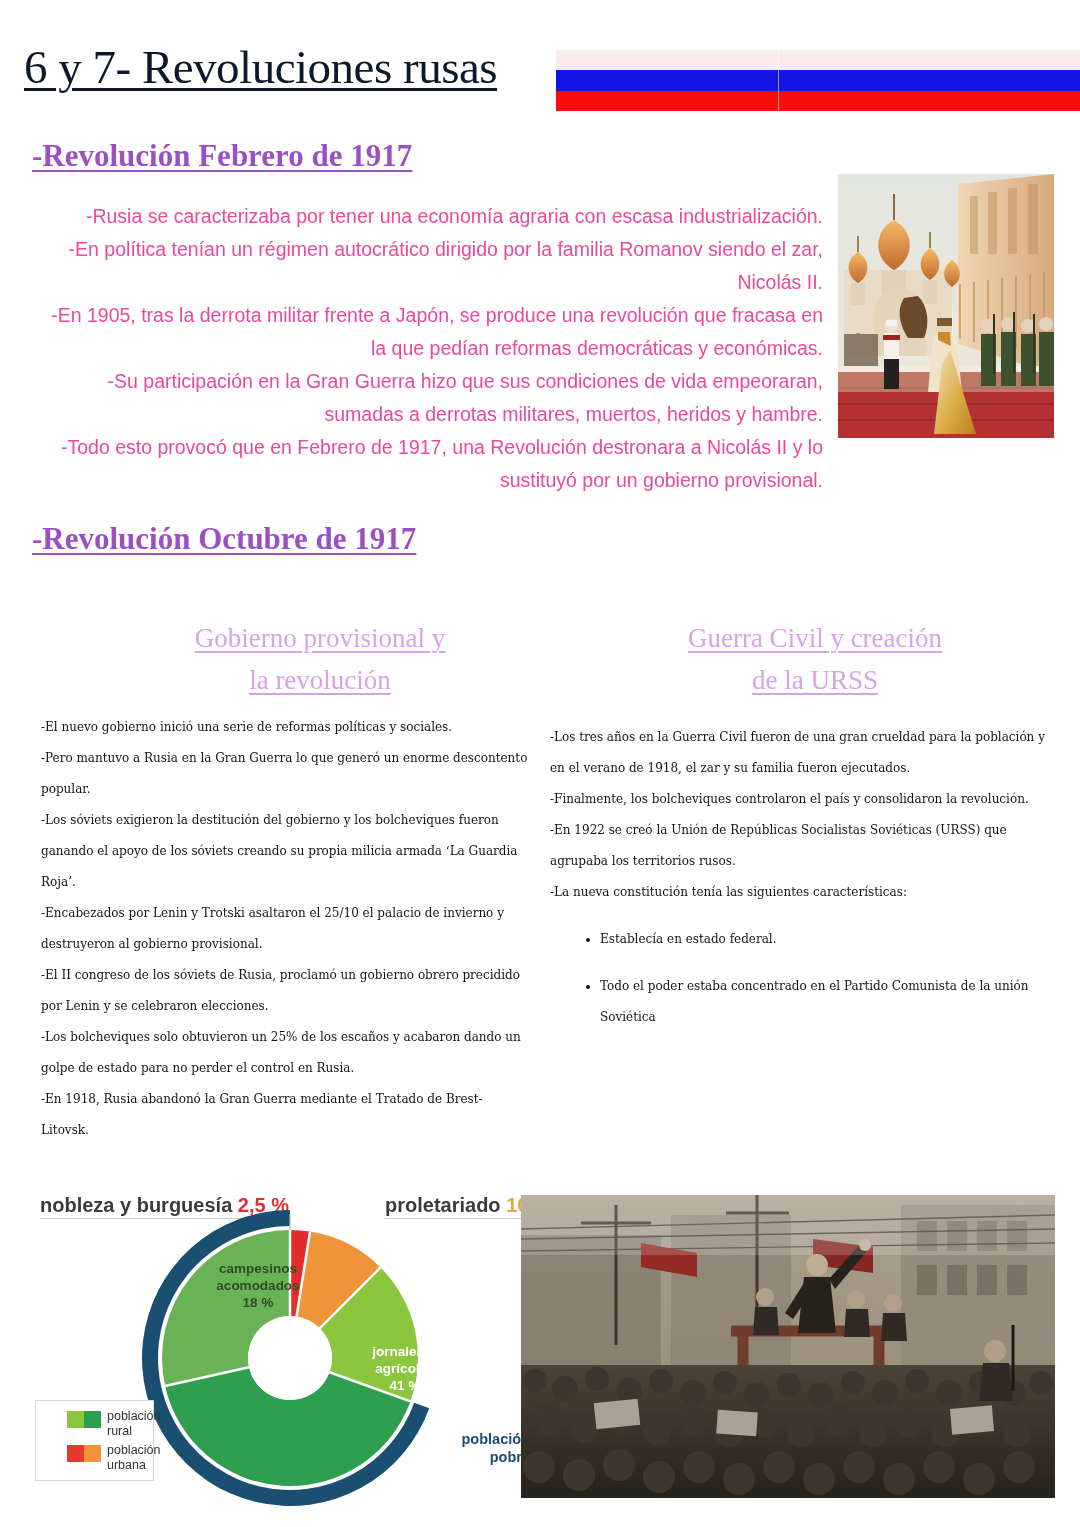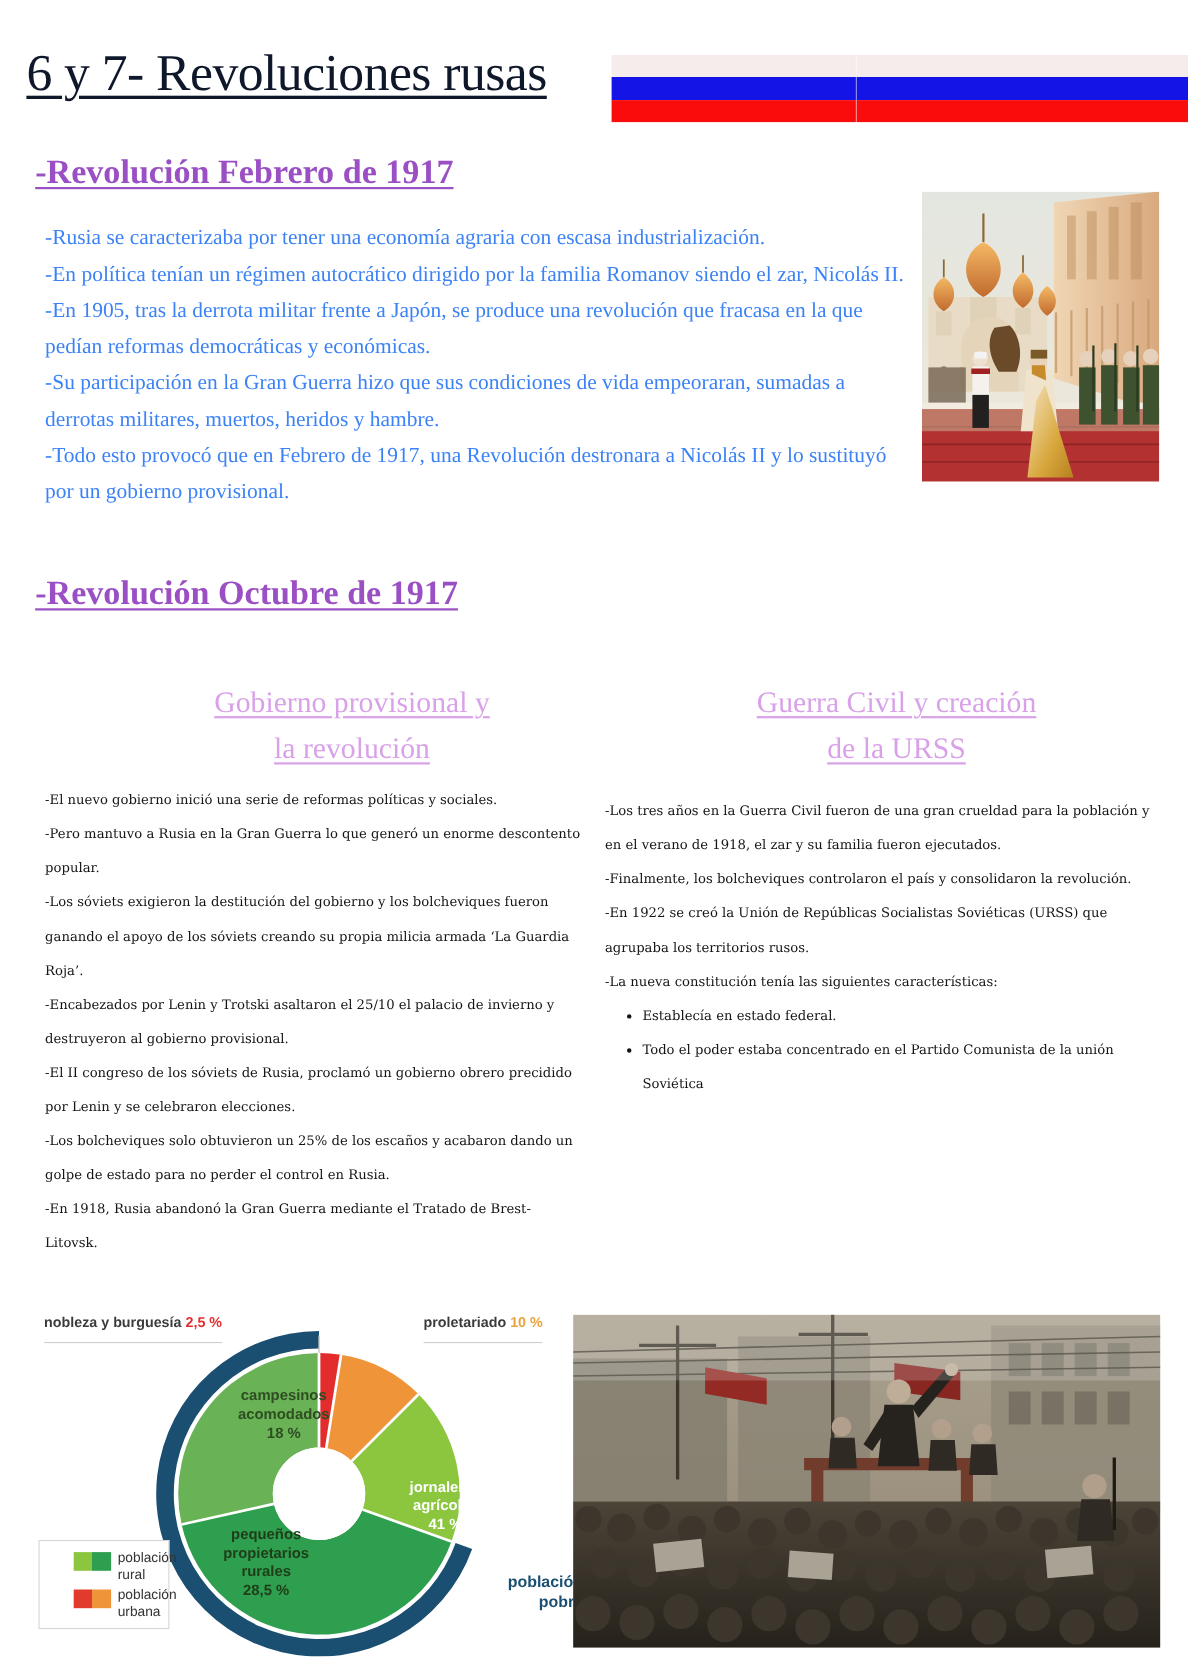--- a/index.html
+++ b/index.html
@@ -66,25 +66,25 @@
   }
   #sec-febrero { left: 32px; top: 138px; }
   #sec-octubre { left: 32px; top: 521px; }
 
   
   .intro-text {
     position: absolute;
     left: 41px;
     top: 200px;
     width: 782px;
-    font-family: Liberation Serif, serif;
+    font-family: Liberation Sans, sans-serif;
     font-size: 19.5px;
     line-height: 33px;
-    color: #3b82f6;
-    text-align: left;
+    color: #ec4899;
+    text-align: right;
   }
 
   .photo-tsar {
     position: absolute;
     left: 838px;
     top: 174px;
     width: 216px;
     height: 264px;
     overflow: hidden;
     border: 0;
@@ -113,38 +113,38 @@
     color: #141414;
   }
   #body-left  { left: 41px;  top: 712px; width: 487px; }
   #body-right { left: 550px; top: 722px; width: 503px; }
 
   .bullets {
     margin: 0;
     padding-left: 34px;
     list-style: disc;
   }
-  .bullets li { margin: 0; padding: 0; }
+  .bullets li { margin: 16px; padding: 0; }
 
   
   .chart-wrap {
     position: absolute;
     left: 30px;
     top: 1188px;
     width: 490px;
     height: 318px;
     font-family: "Liberation Sans", "DejaVu Sans", sans-serif;
   }
   .chart-label-top {
     position: absolute;
-    font-size: 13px;
+    font-size: 20px;
     font-weight: 600;
     color: #3b3b3b;
     border-bottom: 1.5px solid #cfcfcf;
-    padding-bottom: 11px;
+    padding-bottom: 1px;
     white-space: nowrap;
   }
   .chart-label-top .pct { font-weight: bold; }
   #lab-nobleza { left: 10px; top: 6px; }
   #lab-nobleza .pct { color: #e32d2d; }
   #lab-proletariado { left: 355px; top: 6px; }
   #lab-proletariado .pct { color: #e8a33d; }
 
   .donut-svg {
     position: absolute;
@@ -422,24 +422,20 @@
       <circle cx="165" cy="150" r="42" fill="#ffffff"></circle>
       <line x1="165" y1="6" x2="165" y2="22" stroke="#bfbfbf" stroke-width="1.2"></line>
     </svg>
 
   <div class="slice-label" id="sl-campesinos">campesinos
 acomodados
 18 %</div>
   <div class="slice-label" id="sl-jornaleros">jornaleros
 agrícolas
 41 %</div>
-  <div class="slice-label" id="sl-pequenos">pequeños
-propietarios
-rurales
-28,5 %</div>
 
   <div class="pop-pobre" id="pop-pobre">población
 pobre</div>
 
   <div class="legend-box">
     <div class="legend-row">
       <span class="legend-swatch rural"></span>
       <span class="legend-text">población
 rural</span>
     </div>

